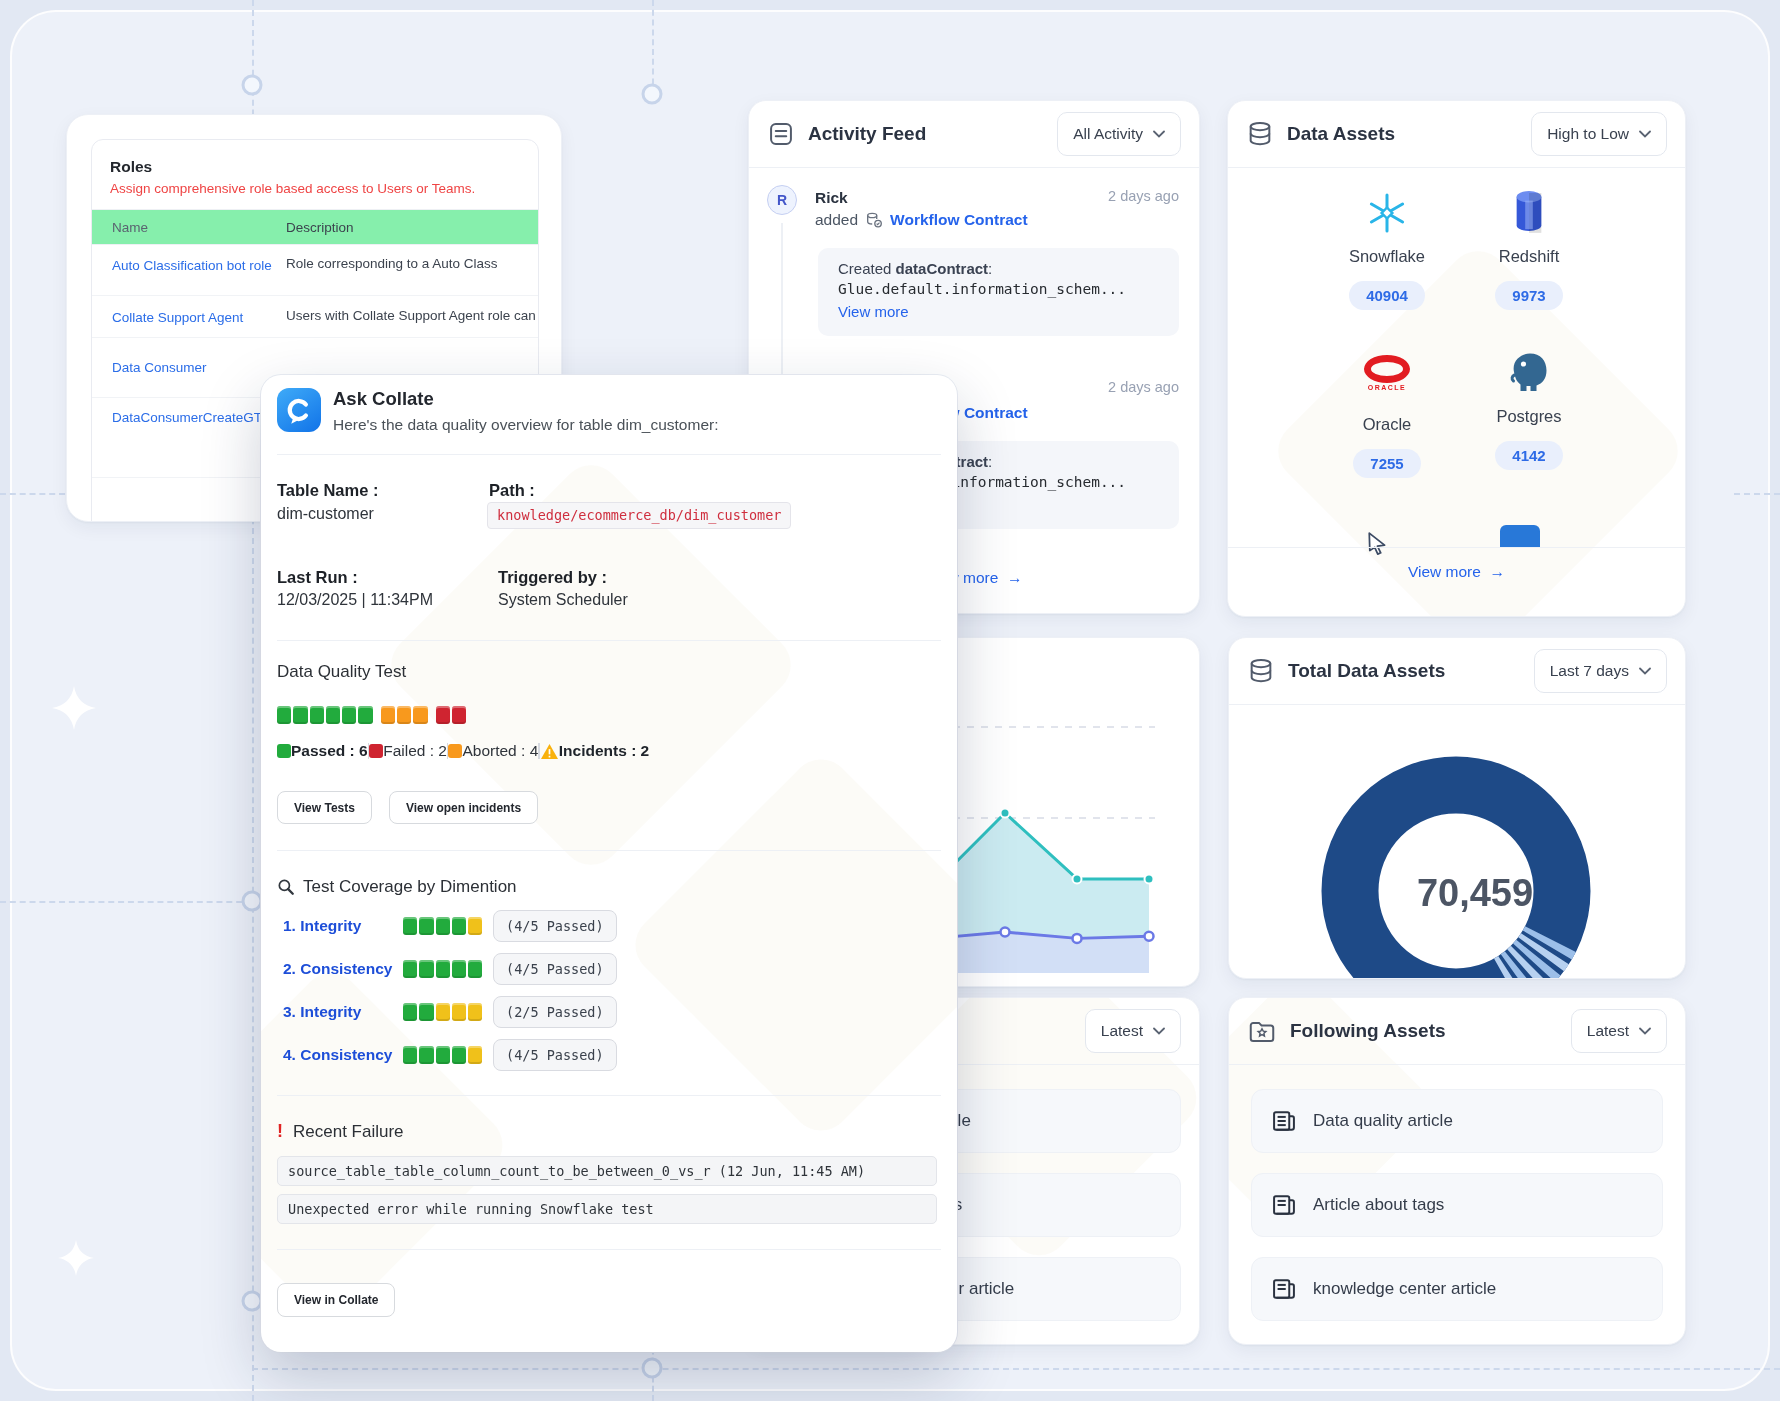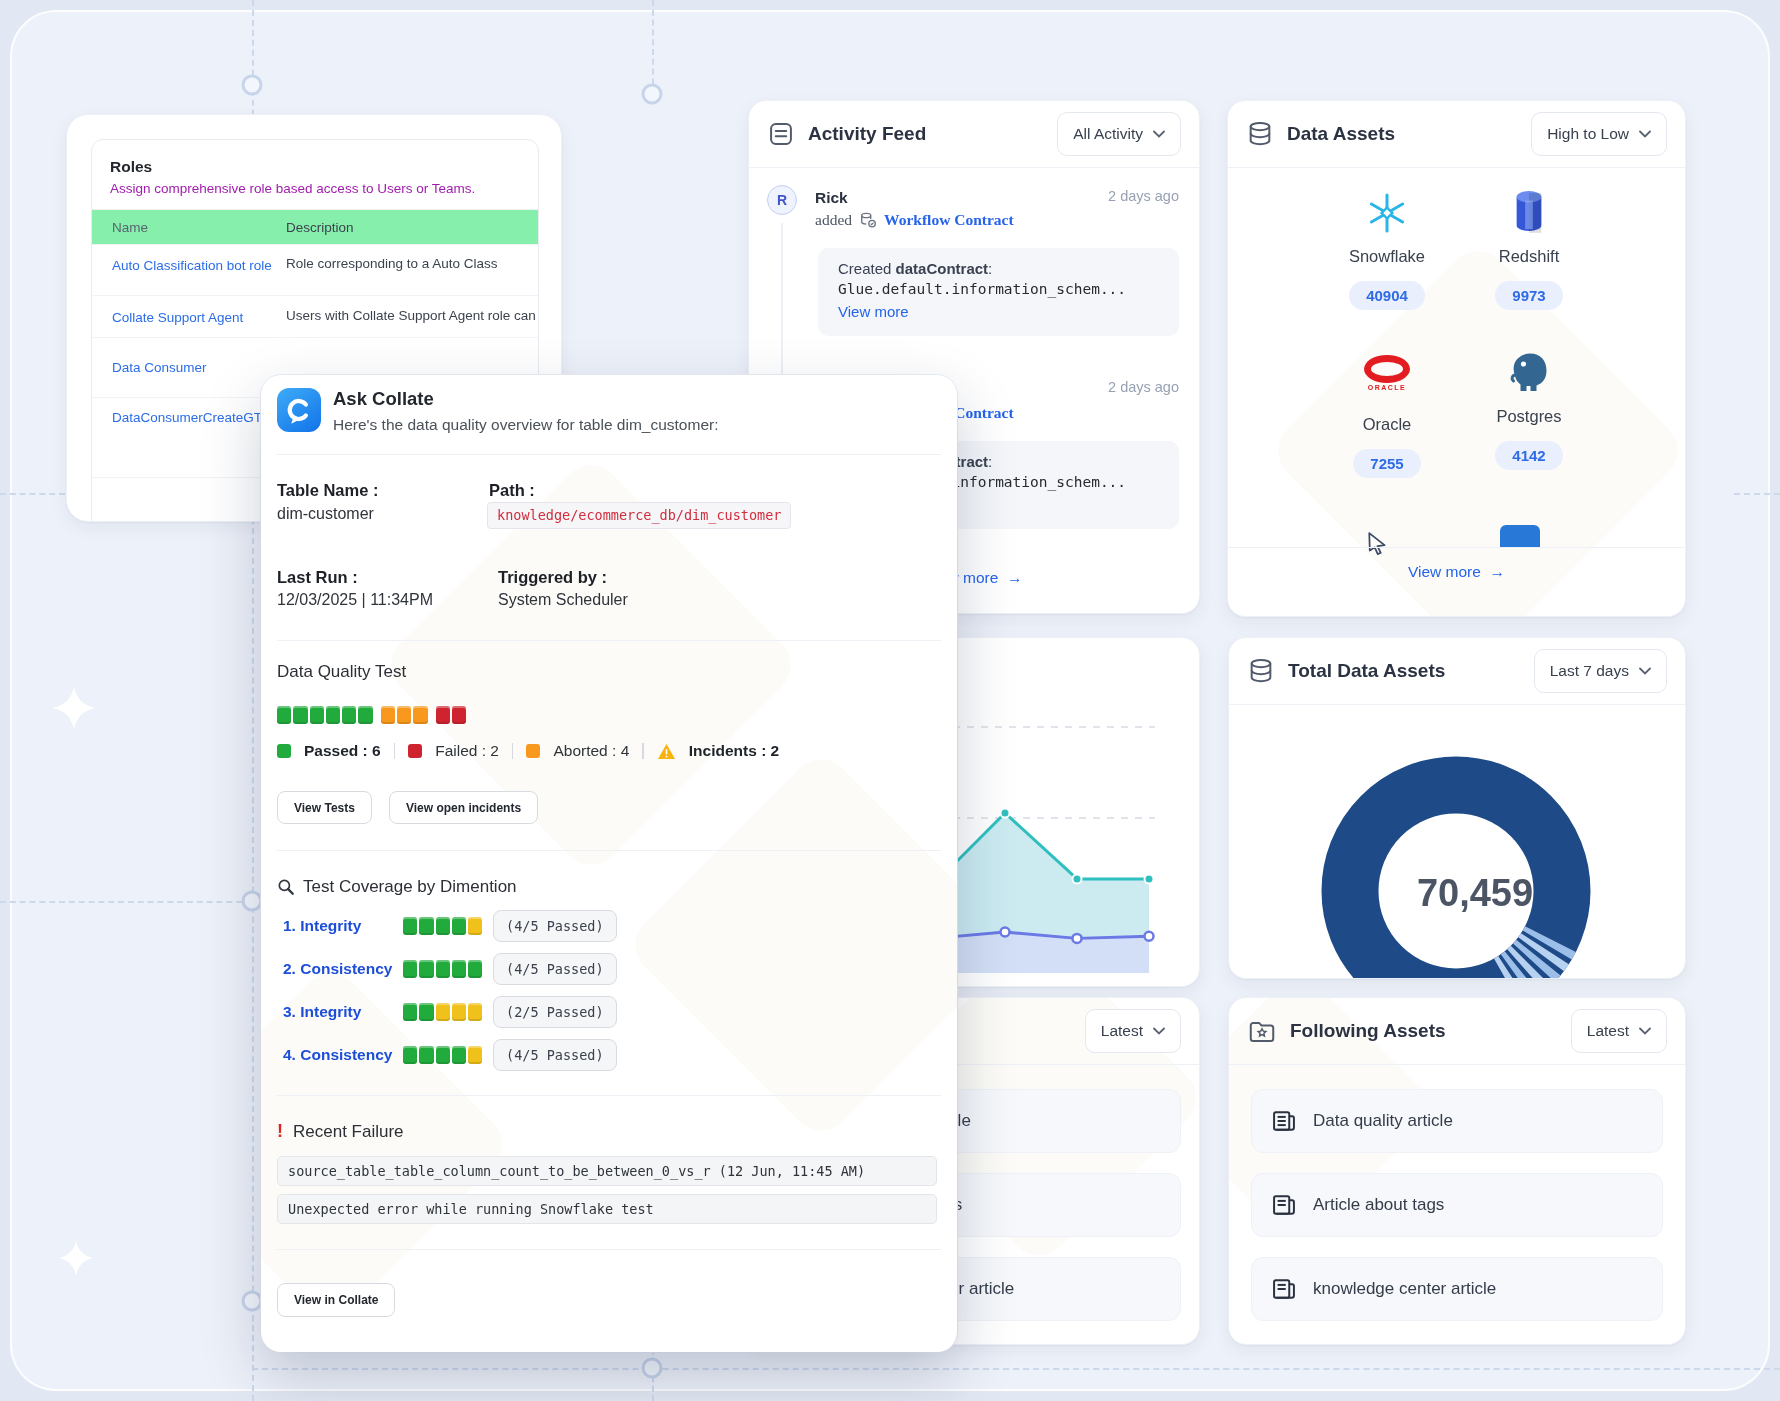--- a/index.html
+++ b/index.html
@@ -23,36 +23,36 @@
       border:1px solid #e3e7ee;border-radius:10px;font-size:15.5px;color:#39414f;background:#fff;white-space:nowrap;}
   .hr{position:absolute;left:0;right:0;height:1px;background:#edf0f5;}
   .wm{position:absolute;background:#faf7f0;transform:rotate(45deg);opacity:.55;border-radius:30px;pointer-events:none;}
   .link{color:#2563eb;text-decoration:none;}
   .mono{font-family:"DejaVu Sans Mono","Liberation Mono",monospace;}
 
   
   .roles-inner{position:absolute;left:24px;top:24px;width:446px;height:430px;border:1px solid #e9ebf1;
                border-radius:12px;background:#fff;overflow:hidden;}
   .r-title{margin:18px 18px 0;font-size:15.5px;font-weight:700;color:#23272d;}
-  .r-sub{margin:5px 18px 0;font-size:13.5px;color:#a21caf;}
+  .r-sub{margin:5px 18px 0;font-size:13.5px;color:#ef4444;}
   .r-table{margin-top:13px;}
   .r-hrow{display:flex;background:#86efac;border-top:1px solid #eef0f4;border-bottom:1px solid #eef0f4;
           height:34px;align-items:center;font-size:13.5px;color:#5a6370;padding-left:18px;}
   .r-row{display:flex;border-bottom:1px solid #f1f3f6;font-size:13.5px;padding-left:18px;box-sizing:border-box;}
   .r-c1{width:174px;flex:none;padding-left:2px;line-height:19px;}
   .r-c2{flex:1;white-space:nowrap;overflow:hidden;color:#3c434e;}
   .r-row .r-c1{color:#2b6de8;}
 
   
   .time{position:absolute;right:20px;font-size:14.5px;color:#98a1b3;}
   .gray-box{position:absolute;background:#f4f6fa;border-radius:10px;padding:12px 20px;width:361px;box-sizing:border-box;}
   .avatar{position:absolute;width:30px;height:30px;border-radius:50%;background:#eef3fe;border:1.5px solid #c5cff2;
           display:flex;align-items:center;justify-content:center;font-size:14px;font-weight:600;color:#4356c9;box-sizing:border-box;}
   .feed-name{position:absolute;font-size:15.5px;font-weight:700;color:#2b3340;}
-  .feed-action{position:absolute;font-size:15.5px;color:#4b5563;display:flex;align-items:center;gap:7px;white-space:nowrap;font-family:Liberation Serif, serif;}
+  .feed-action{position:absolute;font-size:15.5px;color:#4b5563;display:flex;align-items:center;gap:7px;white-space:nowrap;}
   .vm-center{position:absolute;left:0;right:0;text-align:center;font-size:15.5px;color:#2563eb;}
 
   
   .asset-cell{position:absolute;width:220px;text-align:center;}
   .a-icon{height:48px;display:flex;align-items:flex-end;justify-content:center;}
   .a-name{margin-top:12px;font-size:16.5px;color:#39414f;}
   .count-pill{display:inline-block;margin-top:15px;padding:6px 17px;background:#e9effc;border-radius:17px;
               color:#2e6be6;font-weight:700;font-size:15px;}
   .oracle-ring{width:46px;height:28px;border:7px solid #e21c21;border-radius:50%;box-sizing:border-box;margin:0 auto;}
   .oracle-word{font-size:7px;font-weight:700;color:#e21c21;letter-spacing:1.5px;margin-top:1px;}
@@ -75,21 +75,21 @@
   .logo{position:absolute;left:16px;top:13px;width:44px;height:44px;border-radius:12px;
         background:linear-gradient(145deg,#3fabf8,#1173e8);display:flex;align-items:center;justify-content:center;}
   .chip{display:inline-block;height:25px;line-height:25px;padding:0 9px;background:#f6f6f8;border:1px solid #e4e4ea;
         border-radius:4px;font-size:13.5px;color:#cf2e3e;}
   .seg{width:14.3px;height:18px;border-radius:3px;display:inline-block;flex:none;
        box-shadow:inset 0 2px 0 rgba(255,255,255,.32),inset 0 -2px 0 rgba(0,0,0,.12);}
   .s-green{background:#22ab3d;}.s-orange{background:#f8991d;}.s-red{background:#cf2430;}.s-yellow{background:#f0c11a;}
   .seg-group{display:flex;gap:2px;}
   .dq-bar{display:flex;gap:8px;}
   .cov-bar{display:flex;gap:2px;position:absolute;left:126px;top:6px;}
-  .legend{display:flex;align-items:center;gap:13px;}
+  .legend{display:flex;align-items:center;}
   .sw{width:14px;height:14px;border-radius:3px;display:inline-block;flex:none;}
   .vsep{width:1.5px;height:16px;background:#d7dae1;}
   .lg-b{font-size:15.5px;font-weight:700;color:#1f242b;}
   .lg-n{font-size:15.5px;color:#2f343b;}
   .btn{display:inline-flex;align-items:center;justify-content:center;height:33px;padding:0 16px;
        border:1.5px solid #d7dade;border-radius:8px;font-size:12px;font-weight:700;color:#23272e;background:#fff;cursor:pointer;}
   .cov-row{position:absolute;left:16px;width:664px;height:30px;display:flex;align-items:center;}
   .cov-label{margin-left:6px;font-size:15.5px;font-weight:700;color:#1d4ed8;white-space:nowrap;}
   .cov-badge{position:absolute;left:216px;display:inline-flex;align-items:center;height:30px;padding:0 12px;
              background:#f5f6f8;border:1px solid #d9dbe1;border-radius:8px;

